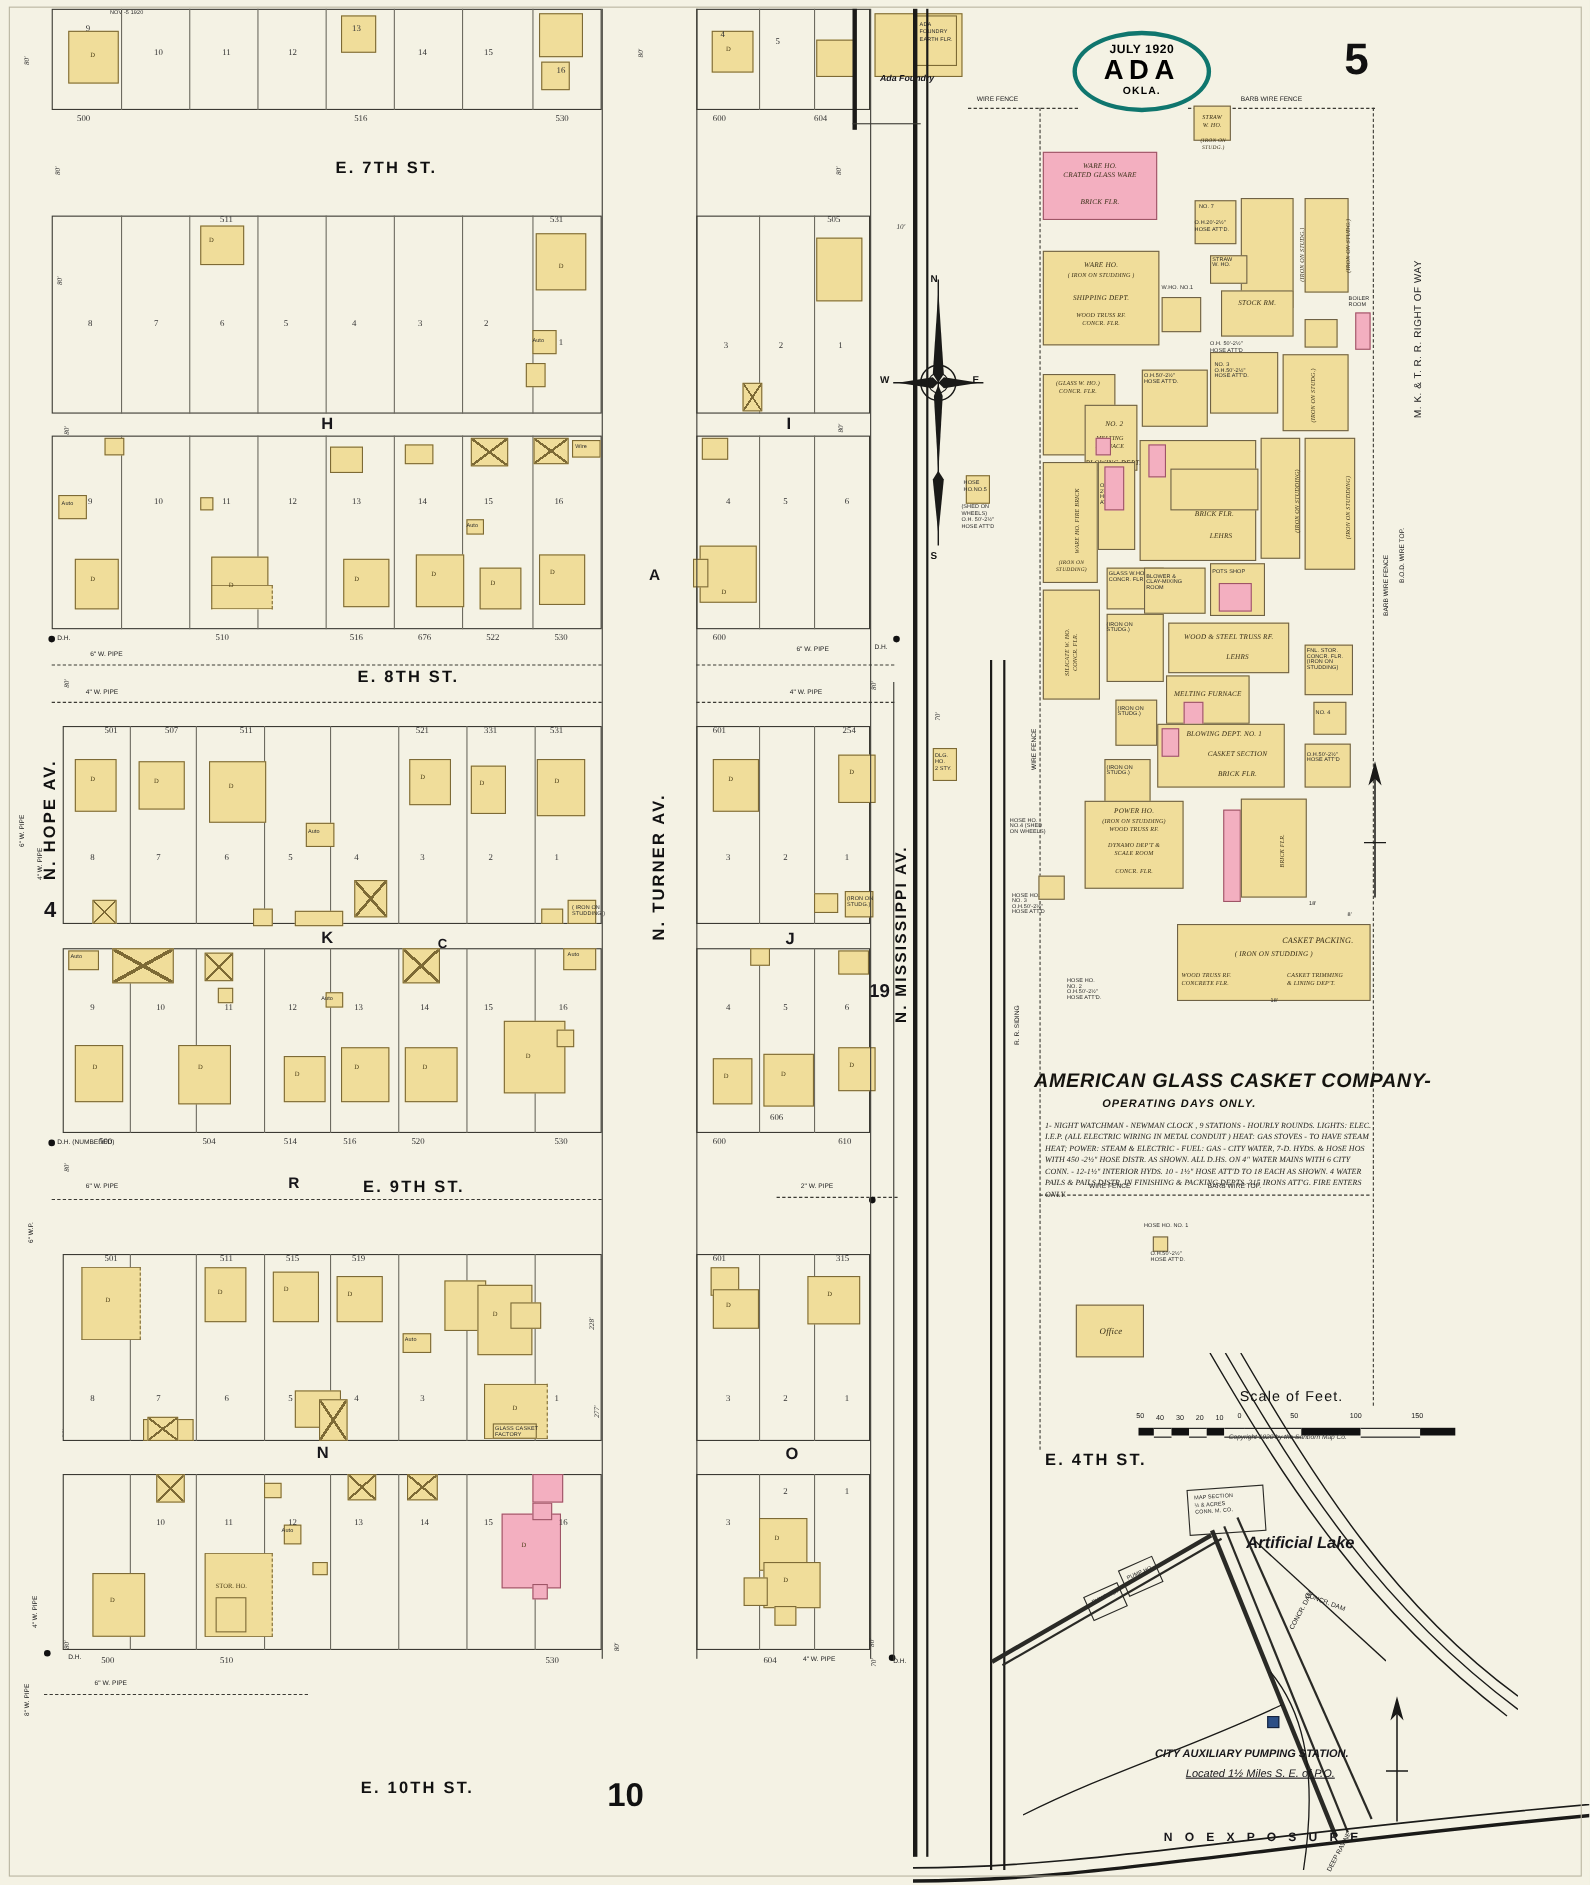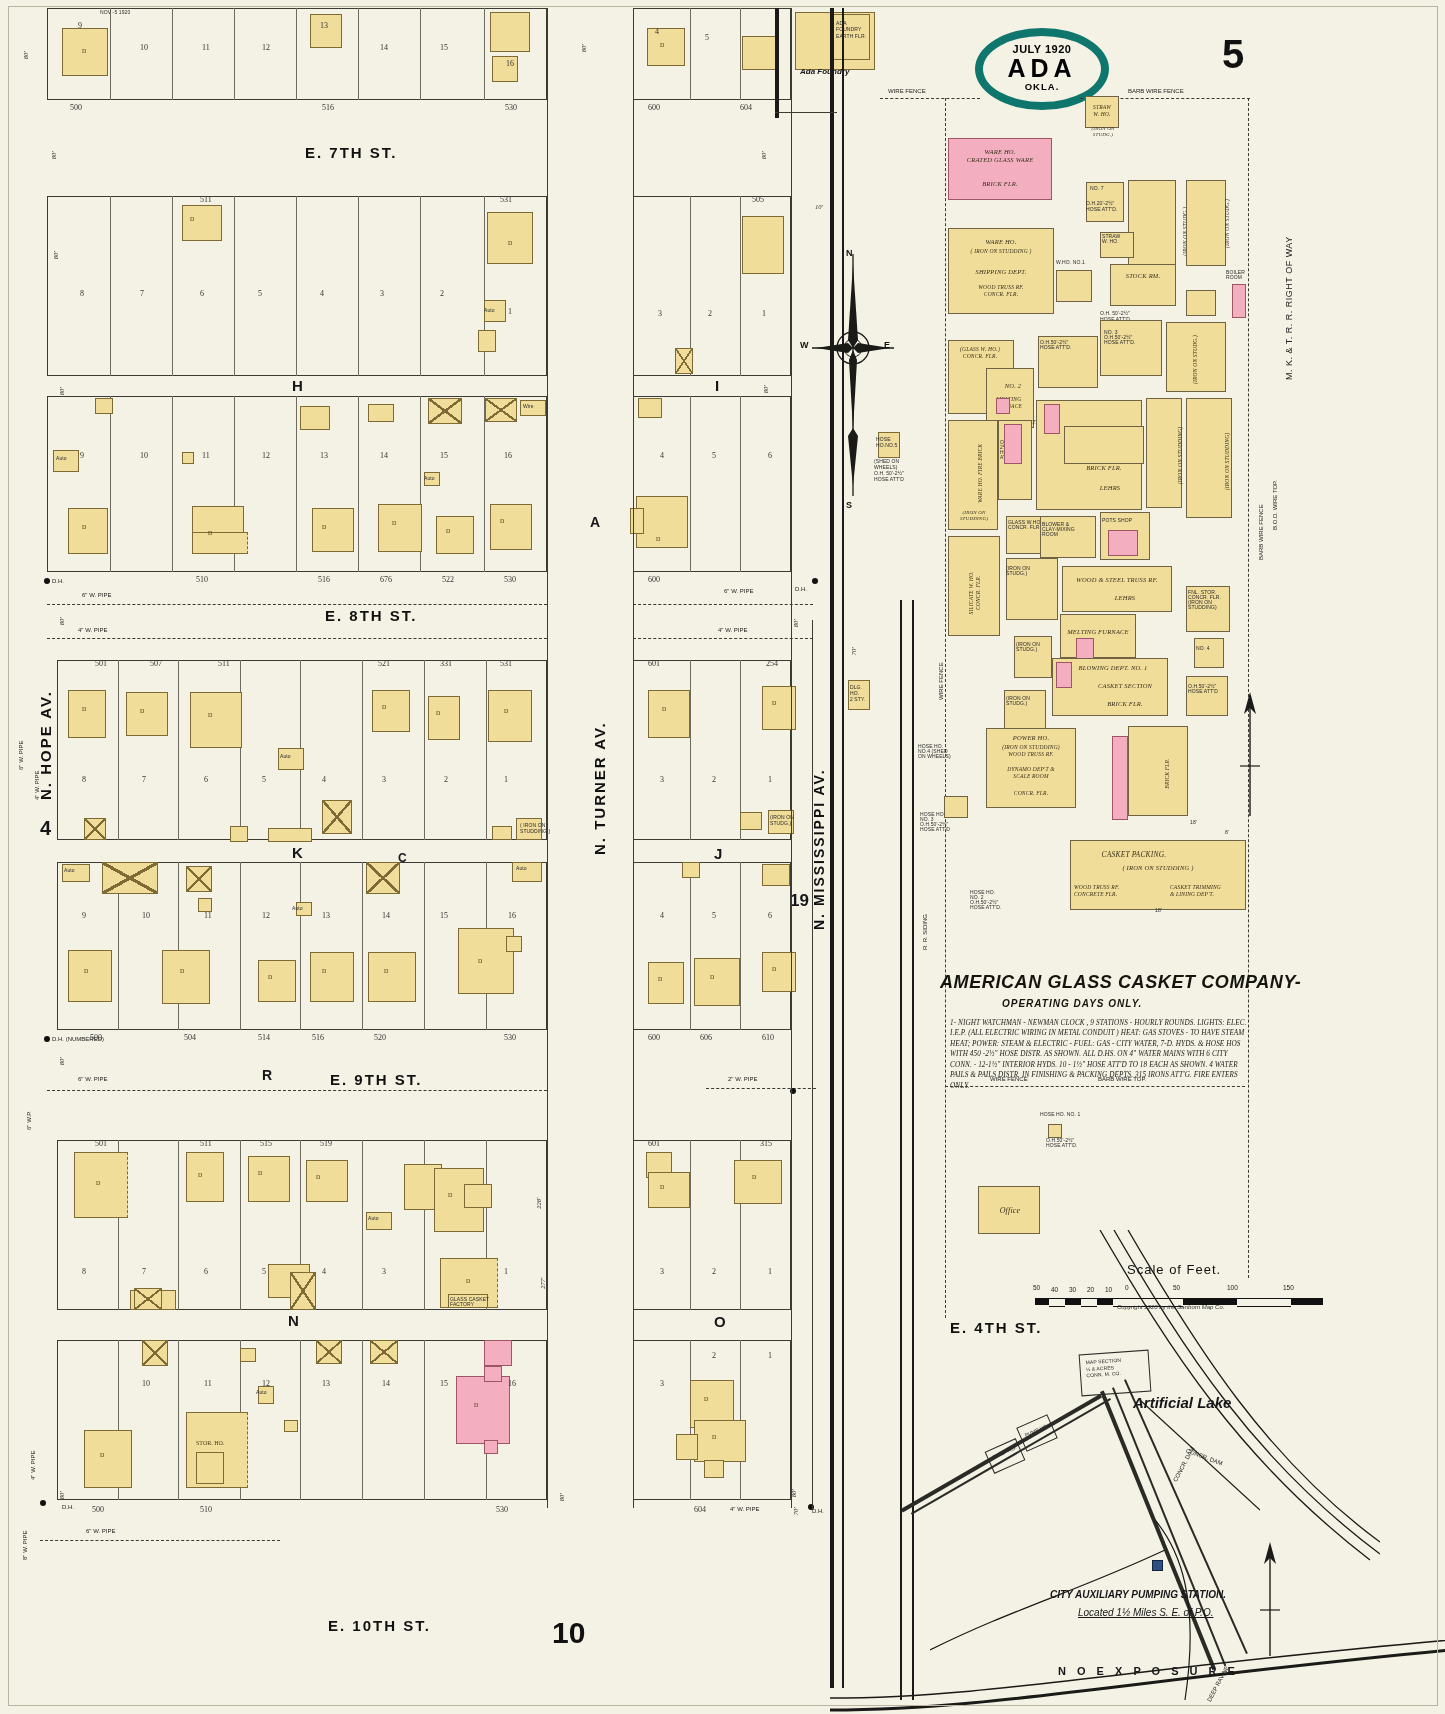--- a/index.html
+++ b/index.html
@@ -27,21 +27,21 @@
   .bx:after{background:linear-gradient(to bottom left,transparent 47%,#7d6a35 47%,#7d6a35 53%,transparent 53%);}
   .bd{position:absolute;box-sizing:border-box;border:1px solid #7d6a35;border-right:1px dashed #7d6a35;background:#f0dd9a;}
   .bl{position:absolute;font-size:6px;font-family:"Liberation Serif",serif;color:#4a3c16;}
   
   .hline{position:absolute;background:#3b3a33;height:1.2px;}
   .vline{position:absolute;background:#3b3a33;width:1.2px;}
   .dash{position:absolute;border-top:1.2px dashed #3b3a33;}
   .dashv{position:absolute;border-left:1.2px dashed #3b3a33;}
   .rrline{position:absolute;background:#1b1a18;}
   
-  #cartouche{position:absolute;border:8px solid #0f766e;border-radius:50%;
+  #cartouche{position:absolute;border:4px solid #0f766e;border-radius:50%;
       width:118px;height:66px;text-align:center;background:#f4f2e4;}
   #cartouche .c1{font-size:11px;letter-spacing:.5px;margin-top:7px;font-weight:bold;}
   #cartouche .c2{font-size:25px;letter-spacing:5px;font-weight:bold;line-height:1.05;}
   #cartouche .c3{font-size:9.5px;letter-spacing:1px;font-weight:bold;}
   #pageno{position:absolute;font-size:40px;font-weight:bold;color:#111;}
   #pagenoB{position:absolute;font-size:30px;font-weight:bold;color:#111;}
   
   .fb{position:absolute;box-sizing:border-box;border:1.3px solid #6f6245;background:#f0dd9a;}
   .fbp{position:absolute;box-sizing:border-box;border:1.3px solid #9e5566;background:#f3afc0;}
   .fl{position:absolute;font-size:6.5px;font-family:"Liberation Serif",serif;color:#3a3018;
@@ -389,21 +389,21 @@
   <div class="b" style="left:648px;top:962px;width:36px;height:42px;"></div>
   <div class="bl" style="left:658px;top:976px;">D</div>
   <div class="b" style="left:694px;top:958px;width:46px;height:48px;"></div>
   <div class="bl" style="left:710px;top:974px;">D</div>
   <div class="b" style="left:762px;top:952px;width:34px;height:40px;"></div>
   <div class="bl" style="left:772px;top:966px;">D</div>
   <div class="lbl num" style="left:660px;top:912px;">4</div>
   <div class="lbl num" style="left:712px;top:912px;">5</div>
   <div class="lbl num" style="left:768px;top:912px;">6</div>
   <div class="lbl num" style="left:648px;top:1034px;">600</div>
-  <div class="lbl num" style="left:700px;top:1034px;">606</div>
+  <div class="lbl num" style="left:700px;top:1012px;">606</div>
   <div class="lbl num" style="left:762px;top:1034px;">610</div>
 
   <div class="lbl tiny2" style="left:78px;top:1076px;">6" W. PIPE</div>
   <div class="dash" style="left:47px;top:1090px;width:500px;"></div>
   <div class="lbl tiny2" style="left:728px;top:1076px;">2" W. PIPE</div>
   <div class="dash" style="left:706px;top:1088px;width:110px;"></div>
   <div class="dot" style="left:790px;top:1088px;"></div>
   <div class="lbl dim rot90c" style="left:58px;top:1058px;">80'</div>
   <div class="lbl dim rot90c" style="left:56px;top:1300px;">80'</div>
 
@@ -685,21 +685,21 @@
   <div class="fl" style="left:988px;top:790px;width:86px;font-size:5.5px;">CONCR. FLR.</div>
   <div class="fbp" style="left:1112px;top:736px;width:16px;height:84px;"></div>
   <div class="fb" style="left:1128px;top:726px;width:60px;height:90px;"></div>
   <div class="fl rot90c" style="left:1124px;top:770px;width:86px;font-size:5.5px;">BRICK FLR.</div>
   <div class="lbl tiny" style="left:1190px;top:820px;">18'</div>
   <div class="fb" style="left:944px;top:796px;width:24px;height:22px;"></div>
   <div class="lbl tiny" style="left:920px;top:812px;">HOSE HO.<br>NO. 3<br>O.H.50'-2½"<br>HOSE ATT'D</div>
   <div class="lbl tiny" style="left:918px;top:744px;">HOSE HO.<br>NO.4 (SHED<br>ON WHEELS)</div>
 
   <div class="fb" style="left:1070px;top:840px;width:176px;height:70px;"></div>
-  <div class="fl flb" style="left:1048px;top:850px;width:172px;">CASKET   PACKING.</div>
+  <div class="fl flb" style="left:1112px;top:850px;width:172px;">CASKET   PACKING.</div>
   <div class="fl" style="left:1072px;top:864px;width:172px;">( IRON  ON  STUDDING )</div>
   <div class="fl" style="left:1074px;top:884px;width:92px;font-size:5.5px;text-align:left;">WOOD TRUSS RF.<br>CONCRETE FLR.</div>
   <div class="fl" style="left:1170px;top:884px;width:76px;font-size:5.5px;text-align:left;">CASKET TRIMMING<br>&amp; LINING DEP'T.</div>
   <div class="lbl tiny" style="left:1155px;top:908px;">18'</div>
   <div class="lbl tiny" style="left:1225px;top:830px;">8'</div>
   <div class="lbl tiny" style="left:970px;top:890px;">HOSE HO.<br>NO. 2<br>O.H.50'-2½"<br>HOSE ATT'D.</div>
 
   <div id="agcc" style="left:940px;top:972px;">AMERICAN GLASS CASKET COMPANY-</div>
   <div id="agcc2" style="left:1002px;top:998px;">OPERATING DAYS ONLY.</div>
   <div id="notes" style="left:950px;top:1018px;">1- NIGHT WATCHMAN - NEWMAN CLOCK , 9 STATIONS - HOURLY ROUNDS. LIGHTS: ELEC. I.E.P. (ALL ELECTRIC WIRING IN METAL CONDUIT ) HEAT: GAS STOVES - TO HAVE STEAM HEAT; POWER: STEAM &amp; ELECTRIC - FUEL: GAS - CITY WATER, 7-D. HYDS. &amp; HOSE HOS WITH 450 -2½" HOSE DISTR. AS SHOWN. ALL D.HS. ON 4" WATER MAINS WITH 6 CITY CONN. - 12-1½" INTERIOR HYDS. 10 - 1½" HOSE ATT'D TO 18 EACH AS SHOWN. 4 WATER PAILS &amp; PAILS DISTR. IN FINISHING &amp; PACKING DEPTS. 315 IRONS ATT'G. FIRE ENTERS ONLY.</div>

